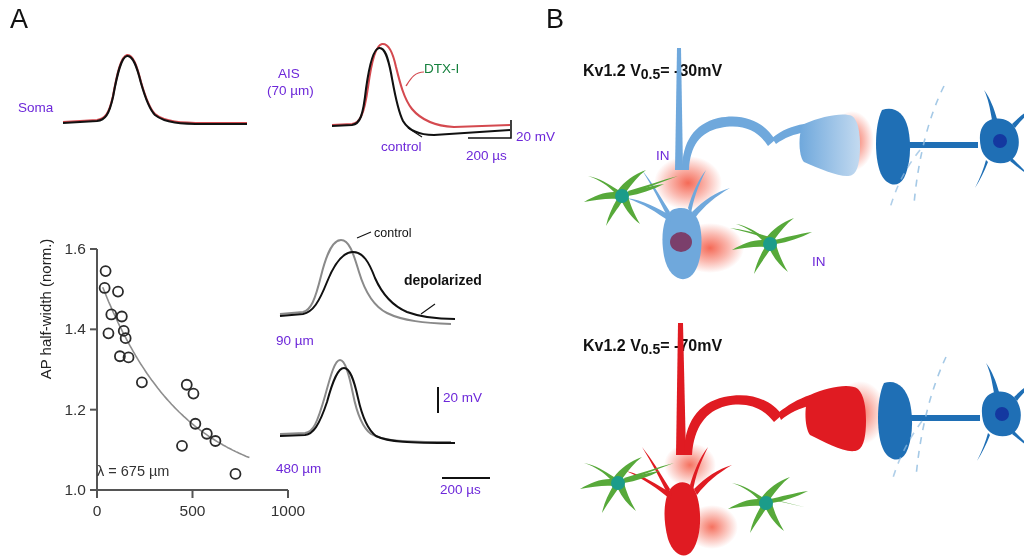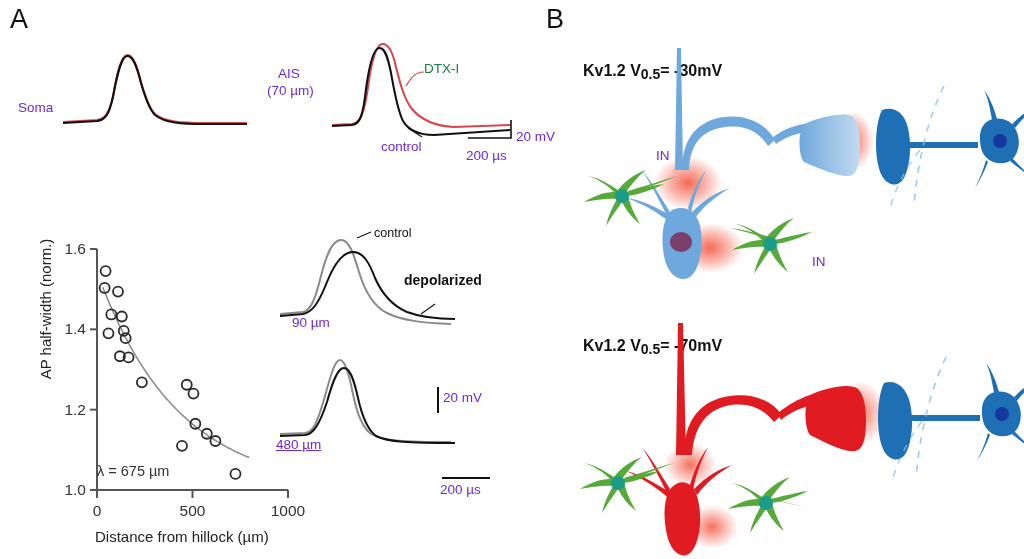--- a/index.html
+++ b/index.html
@@ -106,45 +106,44 @@
           <text x="192.5" y="291" text-anchor="middle" font-size="15.5" font-family="&quot;Liberation Sans&quot;, sans-serif" fill="#333">500</text>
           <text x="288" y="291" text-anchor="middle" font-size="15.5" font-family="&quot;Liberation Sans&quot;, sans-serif" fill="#333">1000</text>
         </g>
     </svg>
   </div>
 
   <div class="abs" style="left:-44px;top:300px;width:180px;transform:rotate(-90deg);text-align:center;">
     <span class="axis-title">AP half-width (norm.)</span>
   </div>
 
-  <div class="abs axis-title" style="left:95px;top:528px;">Distance from hillock (µm)</div>
 
   <div class="abs" style="left:97px;top:462px;">
     <span class="axis-txt">λ = 675 µm</span>
   </div>
 
   <div class="abs" style="left:275px;top:228px;">
     <svg width="200" height="110" viewBox="0 0 200 110">
       <path fill="none" stroke="#8a8a8a" stroke-width="2" d="M5,86 L28,84 C36,82 40,72 46,48 C52,24 58,12 66,12 C74,12 78,24 84,44 C90,64 98,78 112,85 C128,93 150,95 176,96"></path>
       <path fill="none" stroke="#111" stroke-width="2" d="M5,88 L28,86 C38,84 44,74 52,54 C60,34 68,24 78,24 C88,24 94,34 100,50 C108,68 118,78 132,84 C148,90 164,91 180,91"></path>
       <path fill="none" stroke="#111" stroke-width="1.1" d="M82,10 L96,4"></path>
       <path fill="none" stroke="#111" stroke-width="1.1" d="M146,86 L160,76"></path>
     </svg>
   </div>
   <div class="abs lbl-sm" style="left:374px;top:226px;">control</div>
   <div class="abs lbl-bold" style="left:404px;top:272px;">depolarized</div>
-  <div class="abs lbl" style="left:276px;top:315px;margin-left:16px;">90 µm</div>
+  <div class="abs lbl" style="left:276px;top:333px;">90 µm</div>
 
   <div class="abs" style="left:275px;top:348px;">
     <svg width="200" height="110" viewBox="0 0 200 110">
       <path fill="none" stroke="#8a8a8a" stroke-width="2" d="M5,86 L30,85 C38,84 42,76 50,48 C56,26 60,12 65,12 C70,12 74,26 78,46 C82,66 88,80 96,86 C108,93 130,94 176,94"></path>
       <path fill="none" stroke="#111" stroke-width="2" d="M5,88 L30,87 C38,86 44,78 52,54 C58,32 63,20 69,20 C75,20 79,32 83,50 C87,68 93,82 101,88 C113,94 134,95 180,95"></path>
     </svg>
   </div>
-  <div class="abs lbl" style="left:276px;top:437px;text-decoration:underline;">480 µm</div>
+  <div class="abs lbl" style="left:276px;top:461px;">480 µm</div>
 
   <div class="abs" style="left:434px;top:385px;">
     <svg width="10" height="30" viewBox="0 0 10 30">
         <path stroke="#111" stroke-width="2" d="M4,2 L4,28"></path>
       </svg>
   </div>
   <div class="abs lbl" style="left:443px;top:390px;">20 mV</div>
 
   <div class="abs" style="left:440px;top:474px;">
     <svg width="54" height="8" viewBox="0 0 54 8">

